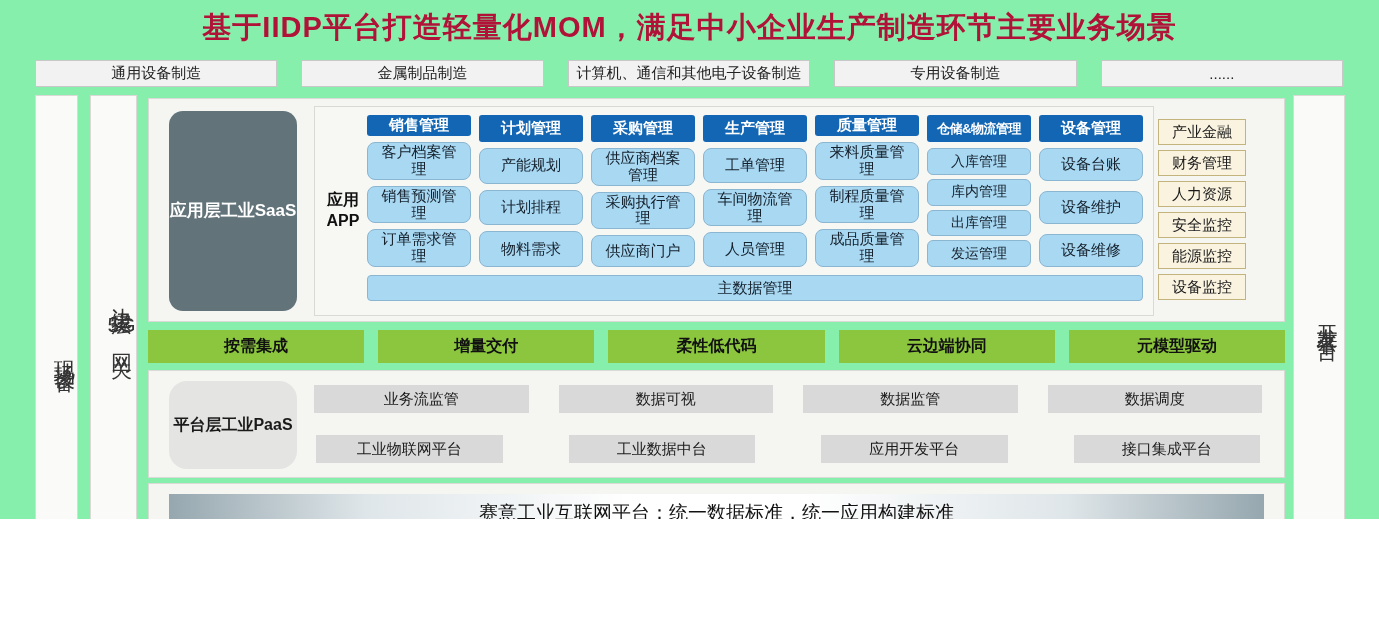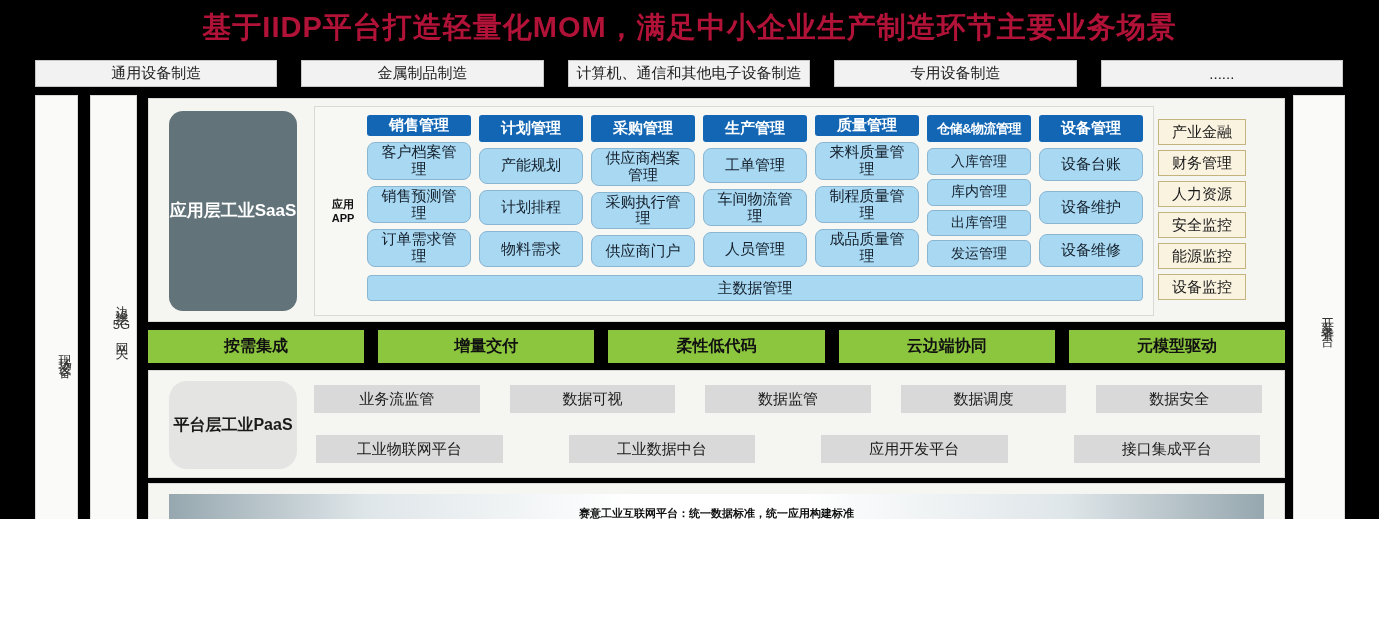--- a/index.html
+++ b/index.html
@@ -1,31 +1,31 @@
 <!DOCTYPE html>
 <html><head>
 <meta charset="utf-8">
 <style>
   * { margin:0; padding:0; box-sizing:border-box; }
   html,body { background:#fff; }
   body { font-family:"Liberation Sans","DejaVu Sans",sans-serif; color:#1a1a1a; }
-  .canvas { position:relative; width:1379px; height:519px; background:#000000; overflow:hidden; }
+  .canvas { position:relative; width:1379px; height:519px; background:#86efac; overflow:hidden; }
 
   .title { position:absolute; left:0; top:8px; width:100%; text-align:center;
            font-size:29px; font-weight:bold; color:#b11237; letter-spacing:1px; }
 
   .industry-row { position:absolute; left:35px; top:60px; width:1308px; height:27px;
                   display:flex; gap:24px; }
   .industry-box { flex:1; background:#f2f2f2; border:1px solid #c8c8c8;
                   display:flex; align-items:center; justify-content:center;
                   font-size:15px; color:#222; white-space:nowrap; }
 
   .vbar { position:absolute; background:#fafaf8; border:1px solid #d9d9d6;
           display:flex; flex-direction:column; align-items:center; justify-content:center;
-          font-size:13px; color:#333;padding-left:16px; }
+          font-size:21px; color:#333;padding-left:16px; }
   .vtext { writing-mode:vertical-lr; text-orientation:upright; letter-spacing:4px; }
   .bar-field { left:35px; top:95px; width:43px; height:513px; }
   .bar-edge  { left:90px; top:95px; width:47px; height:445px; }
   .bar-dev   { left:1293px; top:95px; width:52px; height:445px; }
   .bar-edge .hline { margin-top:10px; letter-spacing:0; }
 
   .section { position:absolute; background:#f5f5f2; border:1px solid #d9d9d6; }
   .sec-app  { left:148px; top:98px;  width:1137px; height:224px; }
   .sec-paas { left:148px; top:370px; width:1137px; height:108px; }
   .sec-banner { left:148px; top:483px; width:1137px; height:62px; }
@@ -35,21 +35,21 @@
           justify-content:center; font-weight:bold; line-height:1.35; }
   .pill-saas { left:20px; top:12px; width:128px; height:200px; border-radius:14px;
                background:#627379; color:#fff; font-size:17px; }
   .pill-paas { left:20px; top:10px; width:128px; height:88px; border-radius:18px;
                background:#e4e4e2; color:#1a1a1a; font-size:16px; }
 
   .app-inner { position:absolute; left:165px; top:7px; width:840px; height:210px;
                background:#f7f7f4; border:1px solid #d9d9d6; }
   .app-label { position:absolute; left:6px; top:0; bottom:0; width:44px;
                display:flex; flex-direction:column; align-items:center; justify-content:center;
-               font-weight:bold; font-size:11px; line-height:1.3; color:#111; }
+               font-weight:bold; font-size:16px; line-height:1.3; color:#111; }
   .app-grid { position:absolute; left:52px; top:8px; right:10px; bottom:8px; }
   .col-row { display:flex; gap:8px; height:152px; }
   .app-col { flex:1; display:flex; flex-direction:column; min-width:0; }
   .col-header { height:27px; background:#1266b4; color:#fff; font-weight:bold; font-size:15px;
                 border-radius:3px; display:flex; align-items:center; justify-content:center;
                 white-space:nowrap; }
   .hdr-sm { font-size:13px; letter-spacing:-0.5px; }
   .cells { display:flex; flex-direction:column; gap:6px; margin-top:6px; flex:1; }
   .cell { flex:1; background:#a9d8f3; border:1px solid #8ab6d2; border-radius:8px;
           display:flex; align-items:center; justify-content:center; text-align:center;
@@ -76,21 +76,21 @@
                display:flex; flex-direction:column; justify-content:space-between; }
   .paas-row1 { display:flex; gap:30px; }
   .paas-row2 { display:flex; gap:66px; padding:0 2px; }
   .gray-box { flex:1; height:28px; background:#d9d9d9;
               display:flex; align-items:center; justify-content:center;
               font-size:15px; color:#1a1a1a; white-space:nowrap; }
 
   .banner-bar { position:absolute; left:20px; right:20px; top:10px; height:38px;
                 background:linear-gradient(90deg,#96a7af 0%,#dfe6e9 18%,#ffffff 42%,#ffffff 58%,#dfe6e9 82%,#96a7af 100%);
                 display:flex; align-items:center; justify-content:center;
-                font-size:11px; font-weight:bold; color:#111; }
+                font-size:19px; font-weight:normal; color:#111; }
 
   .infra-bar { position:absolute; left:9px; right:9px; top:9px; height:34px; background:#585858;
                display:flex; align-items:center; justify-content:center;
                font-size:14px; color:#f2f2f2; }
 </style>
 </head>
 <body>
 
 <div class="canvas">
 
@@ -224,21 +224,20 @@
     <div class="pill pill-paas">
       <span>平台层</span>
       <span>工业PaaS</span>
     </div>
     <div class="paas-rows">
       <div class="paas-row1">
         <div class="gray-box">业务流监管</div>
         <div class="gray-box">数据可视</div>
         <div class="gray-box">数据监管</div>
         <div class="gray-box">数据调度</div>
-        <div class="gray-box">数据安全</div>
       </div>
       <div class="paas-row2">
         <div class="gray-box">工业物联网平台</div>
         <div class="gray-box">工业数据中台</div>
         <div class="gray-box">应用开发平台</div>
         <div class="gray-box">接口集成平台</div>
       </div>
     </div>
   </div>
 

